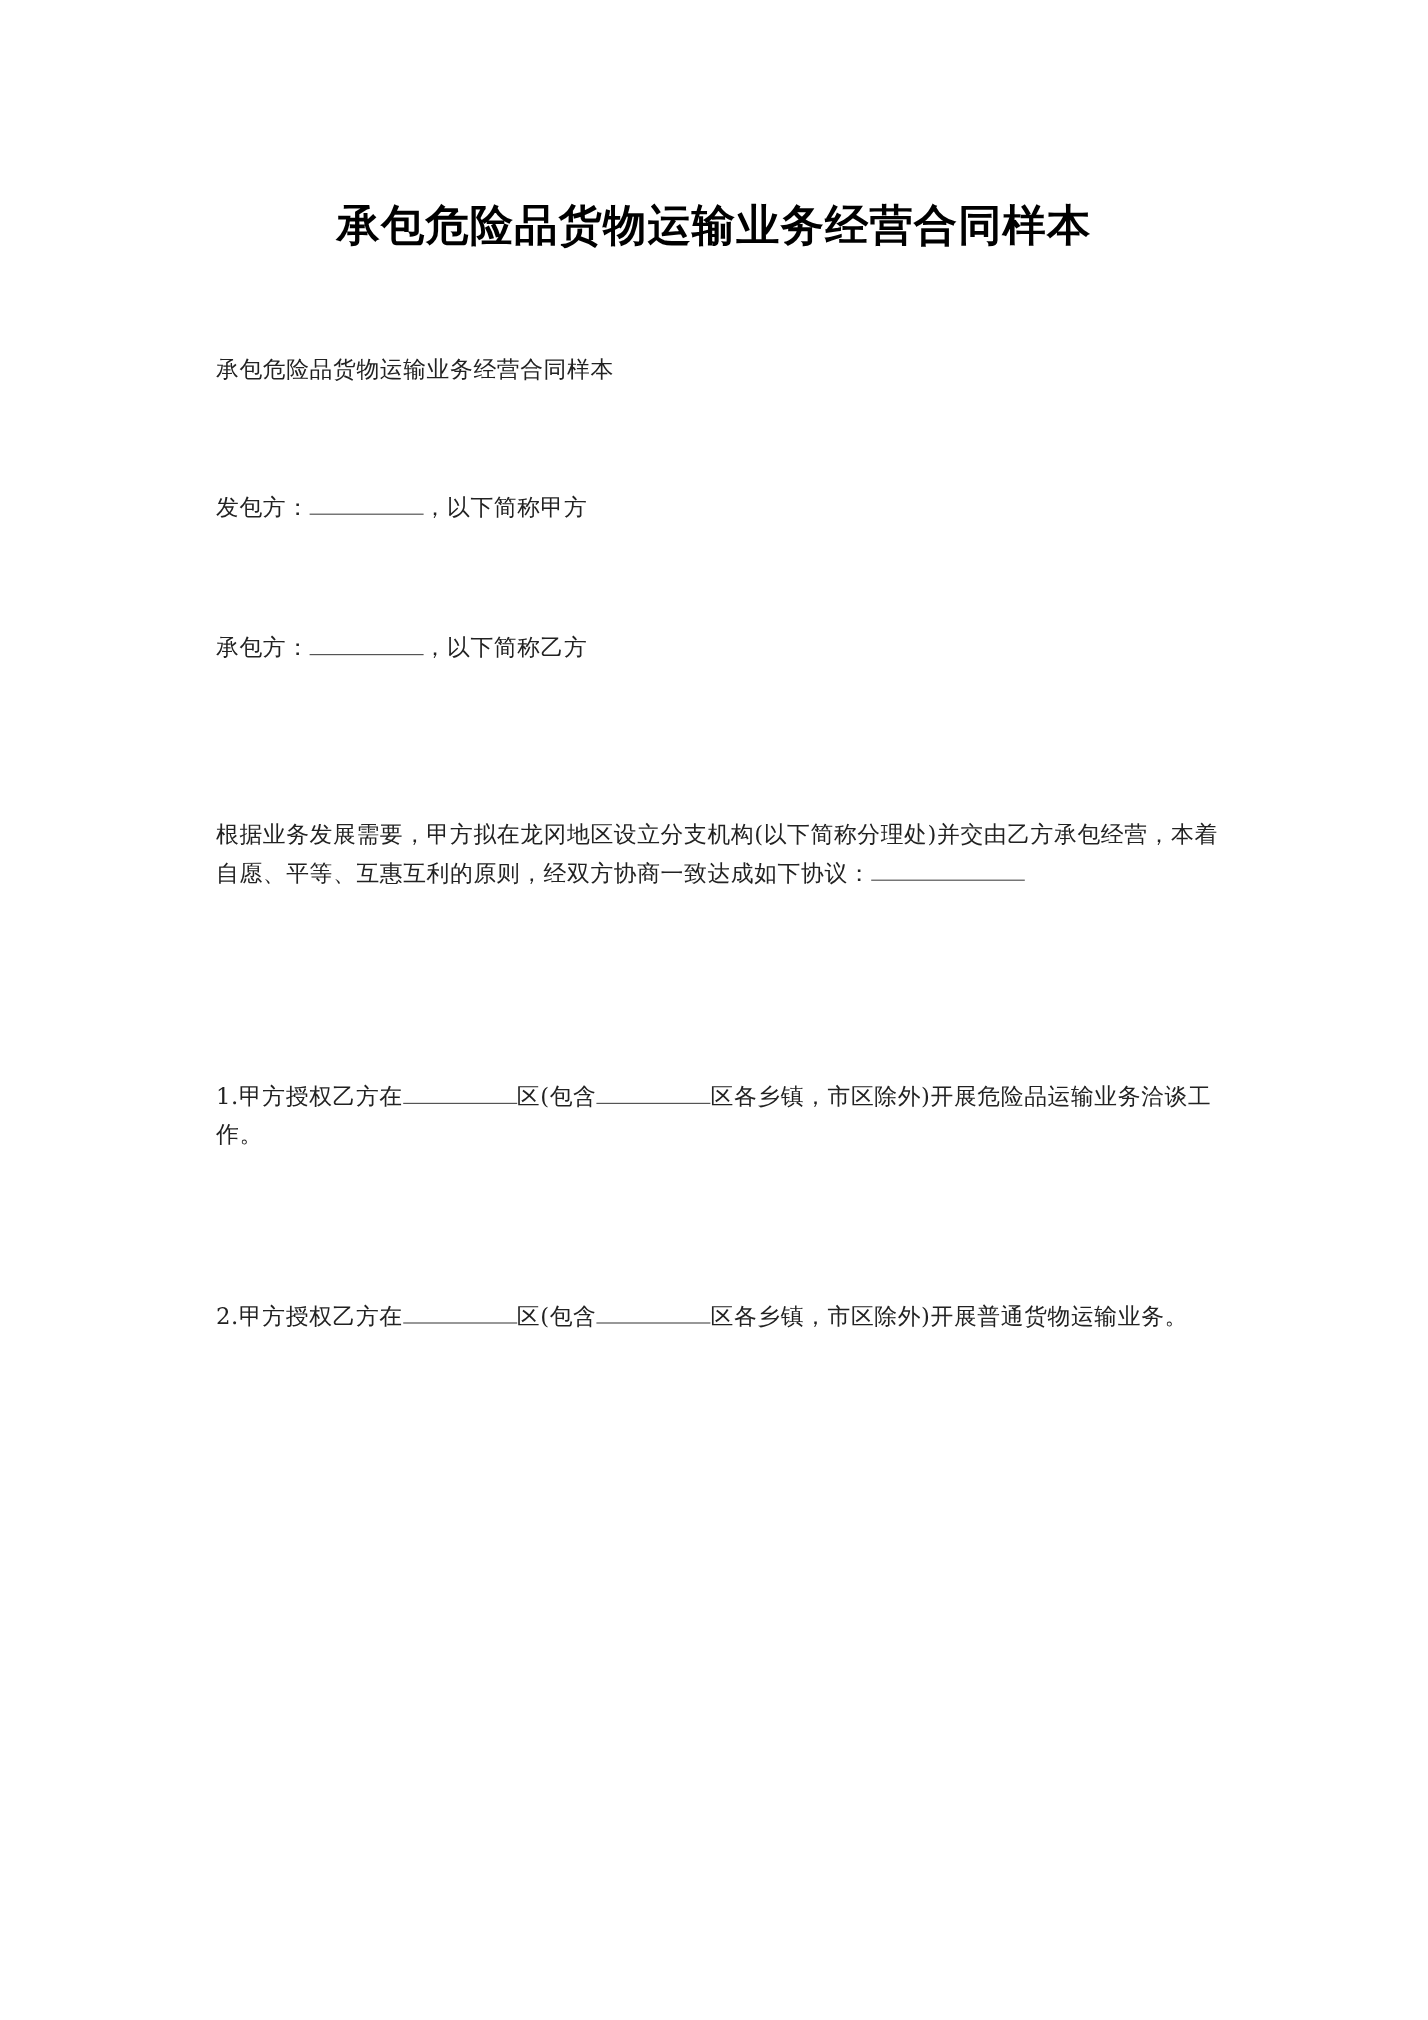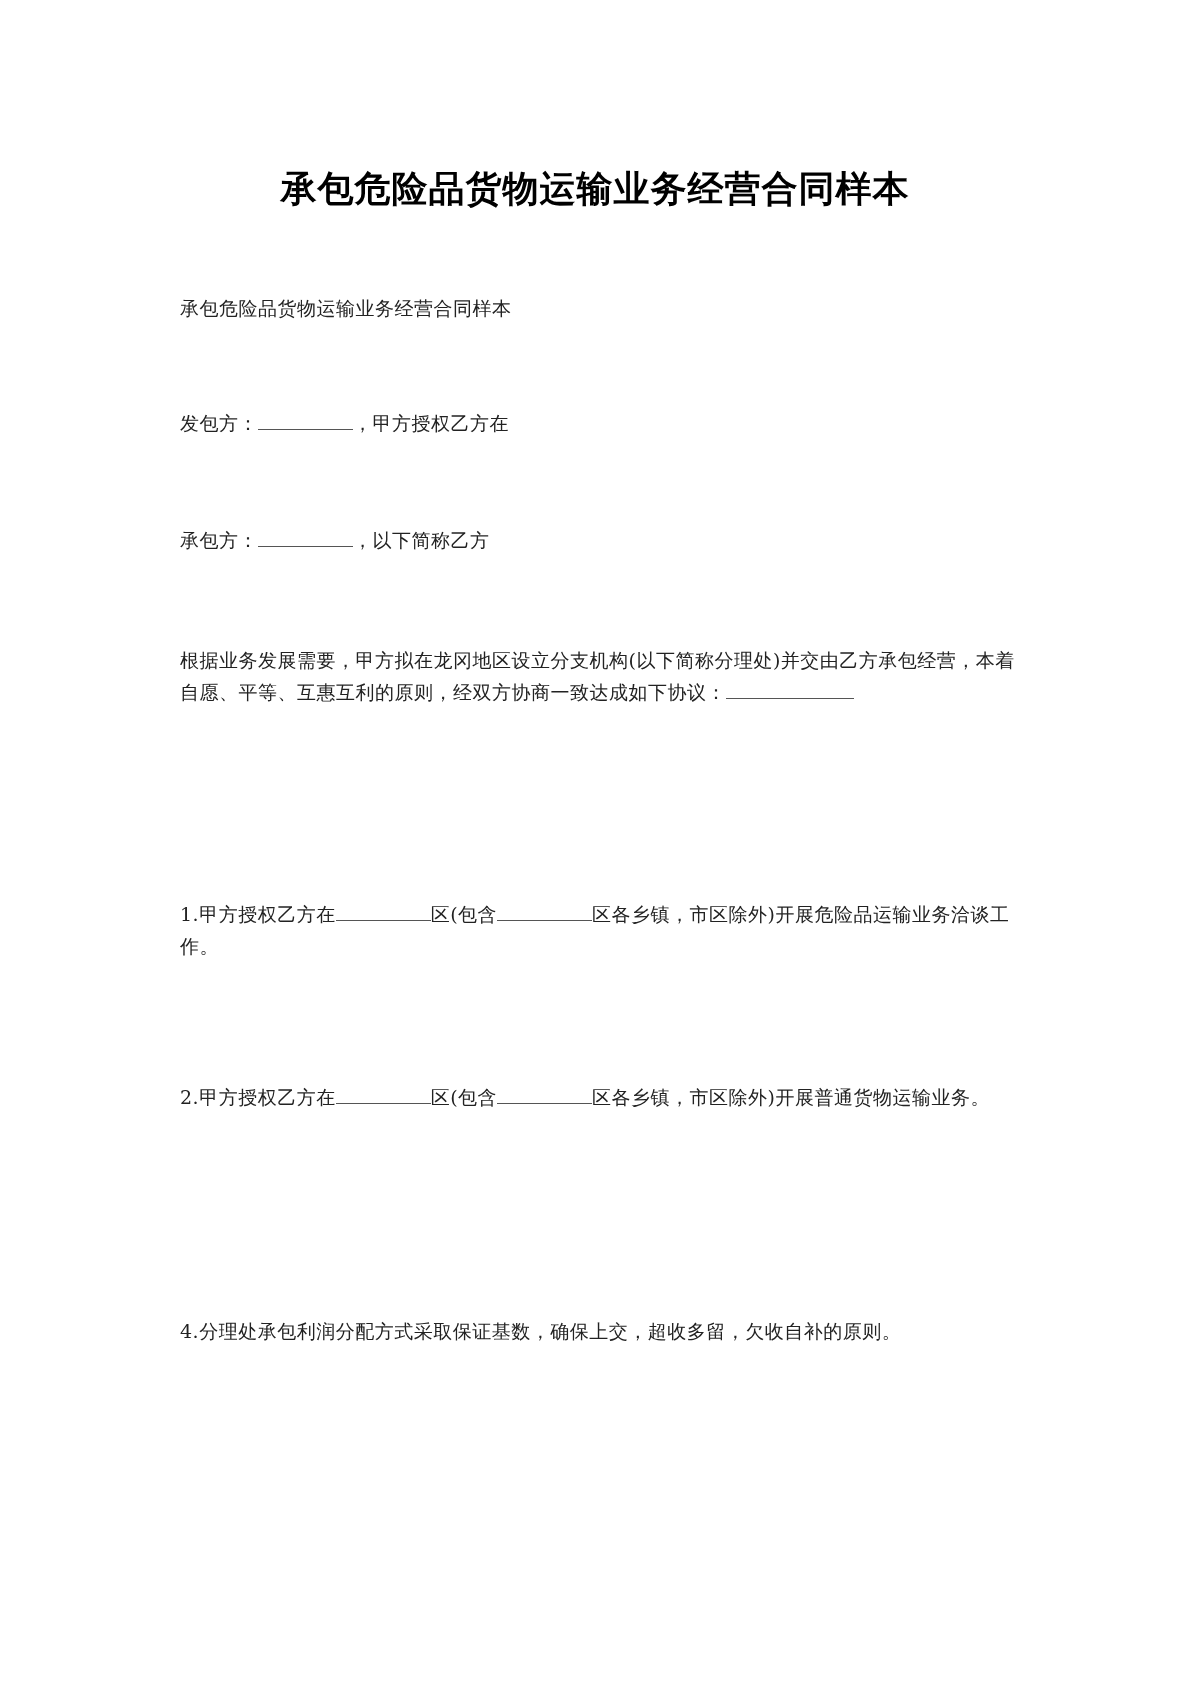--- a/index.html
+++ b/index.html
@@ -55,36 +55,35 @@
 </head>
 <body>
 
 <div class="page">
 
   <div class="doc-title">承包危险品货物运输业务经营合同样本</div>
 
   <div class="para" style="top:292px;">承包危险品货物运输业务经营合同样本</div>
 
   <div class="para" style="top:407px;">
-    <span>发包方：</span><span class="blank short"></span><span>，甲方授权乙方在</span>
+    <span>发包方：</span><span class="blank short"></span><span>，以下简称甲方</span>
   </div>
 
   <div class="para" style="top:524px;">
     <span>承包方：</span><span class="blank short"></span><span>，以下简称乙方</span>
   </div>
 
-  <div class="para" style="top:644px;">
+  <div class="para" style="top:680px;">
     <span>根据业务发展需要，甲方拟在龙冈地区设立分支机构(以下简称分理处)并交由乙方承包经营，本着自愿、平等、互惠互利的原则，经双方协商一致达成如下协议：</span><span class="blank long"></span>
   </div>
 
 
   <div class="para" style="top:898px;">
     <span>1.甲方授权乙方在</span><span class="blank mid"></span><span>区(包含</span><span class="blank mid"></span><span>区各乡镇，市区除外)开展危险品运输业务洽谈工作。</span>
   </div>
 
   <div class="para" style="top:1081px;">
     <span>2.甲方授权乙方在</span><span class="blank mid"></span><span>区(包含</span><span class="blank mid"></span><span>区各乡镇，市区除外)开展普通货物运输业务。</span>
   </div>
 
 
-  <div class="para" style="top:1315px;">4.分理处承包利润分配方式采取保证基数，确保上交，超收多留，欠收自补的原则。</div>
 
 </div>
 
 </body></html>

